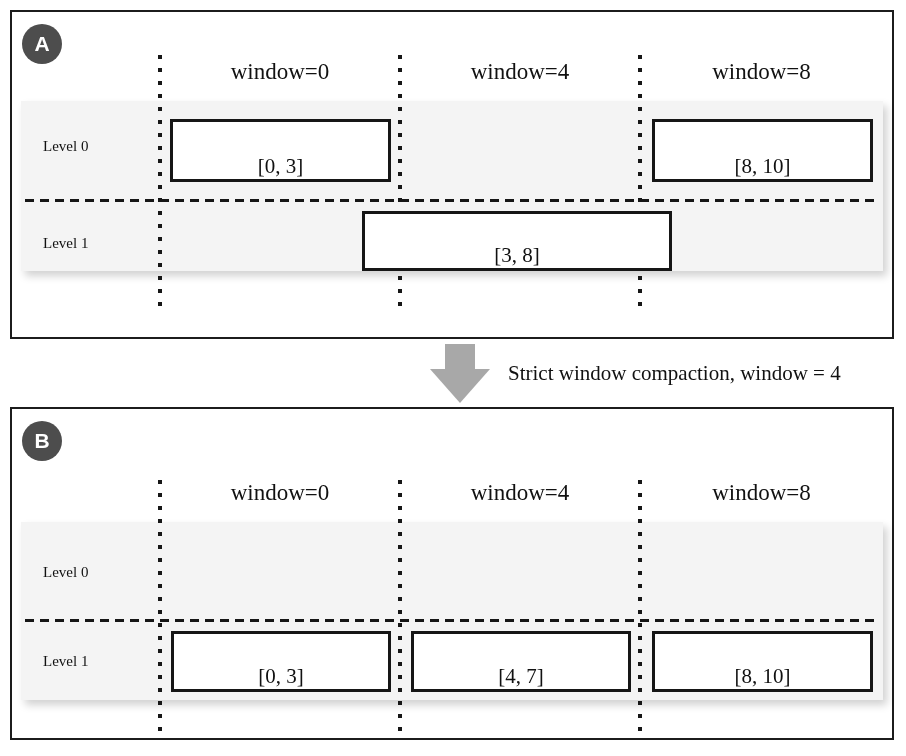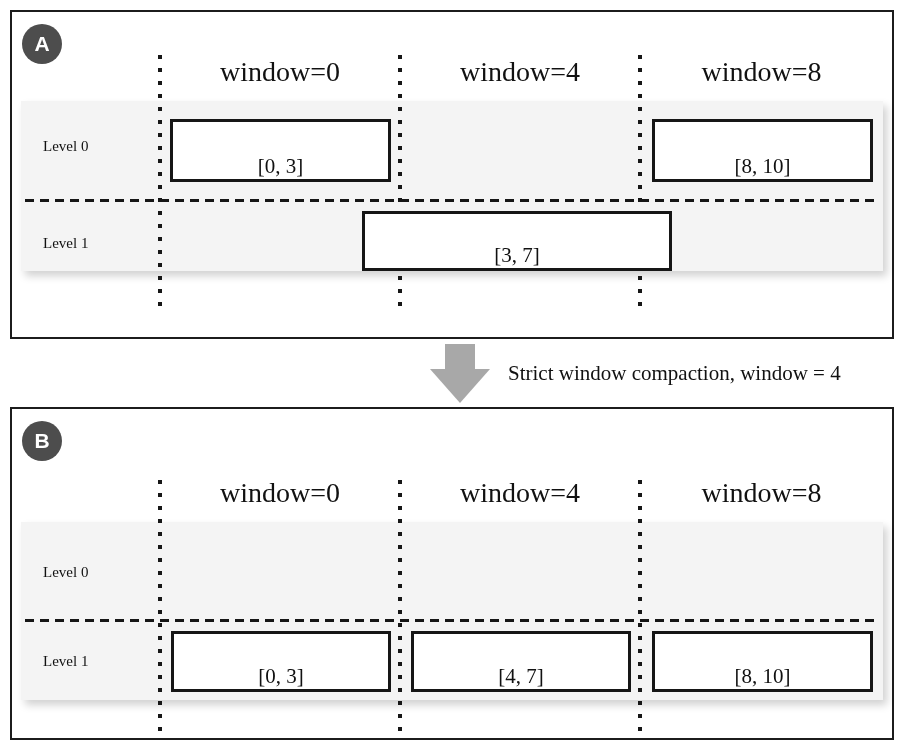--- a/index.html
+++ b/index.html
@@ -56,21 +56,21 @@
     height: 3px;
     background: repeating-linear-gradient(to right, var(--line, #161616) 0 9px, transparent 9px 15px);
     z-index: 3;
   }
   .colhead {
     position: absolute;
     width: 240px;
     height: 26px;
     line-height: 26px;
     text-align: center;
-    font-size: 28px;
+    font-size: 23px;
     z-index: 5;
   }
   .rowlabel {
     position: absolute;
     left: 31px;
     height: 26px;
     line-height: 26px;
     font-size: 15px;
     z-index: 5;
   }
@@ -129,21 +129,21 @@
     <div class="rowlabel" style="top:121px;">Level 0</div>
     <div class="rowlabel" style="top:218px;">Level 1</div>
 
     <div class="ibox" style="left:158px; top:107px; width:221px; height:63px;">
       <span>[0, 3]</span>
     </div>
     <div class="ibox" style="left:640px; top:107px; width:221px; height:63px;">
       <span>[8, 10]</span>
     </div>
     <div class="ibox" style="left:350px; top:199px; width:310px; height:60px;">
-      <span>[3, 7]</span>
+      <span>[3, 8]</span>
     </div>
   </section>
 
   <div class="connector">
     <div>
       <div class="arrow-shaft"></div>
       <div class="arrow-head"></div>
     </div>
     <div class="connector-label">Strict window compaction, window = 4</div>
   </div>

